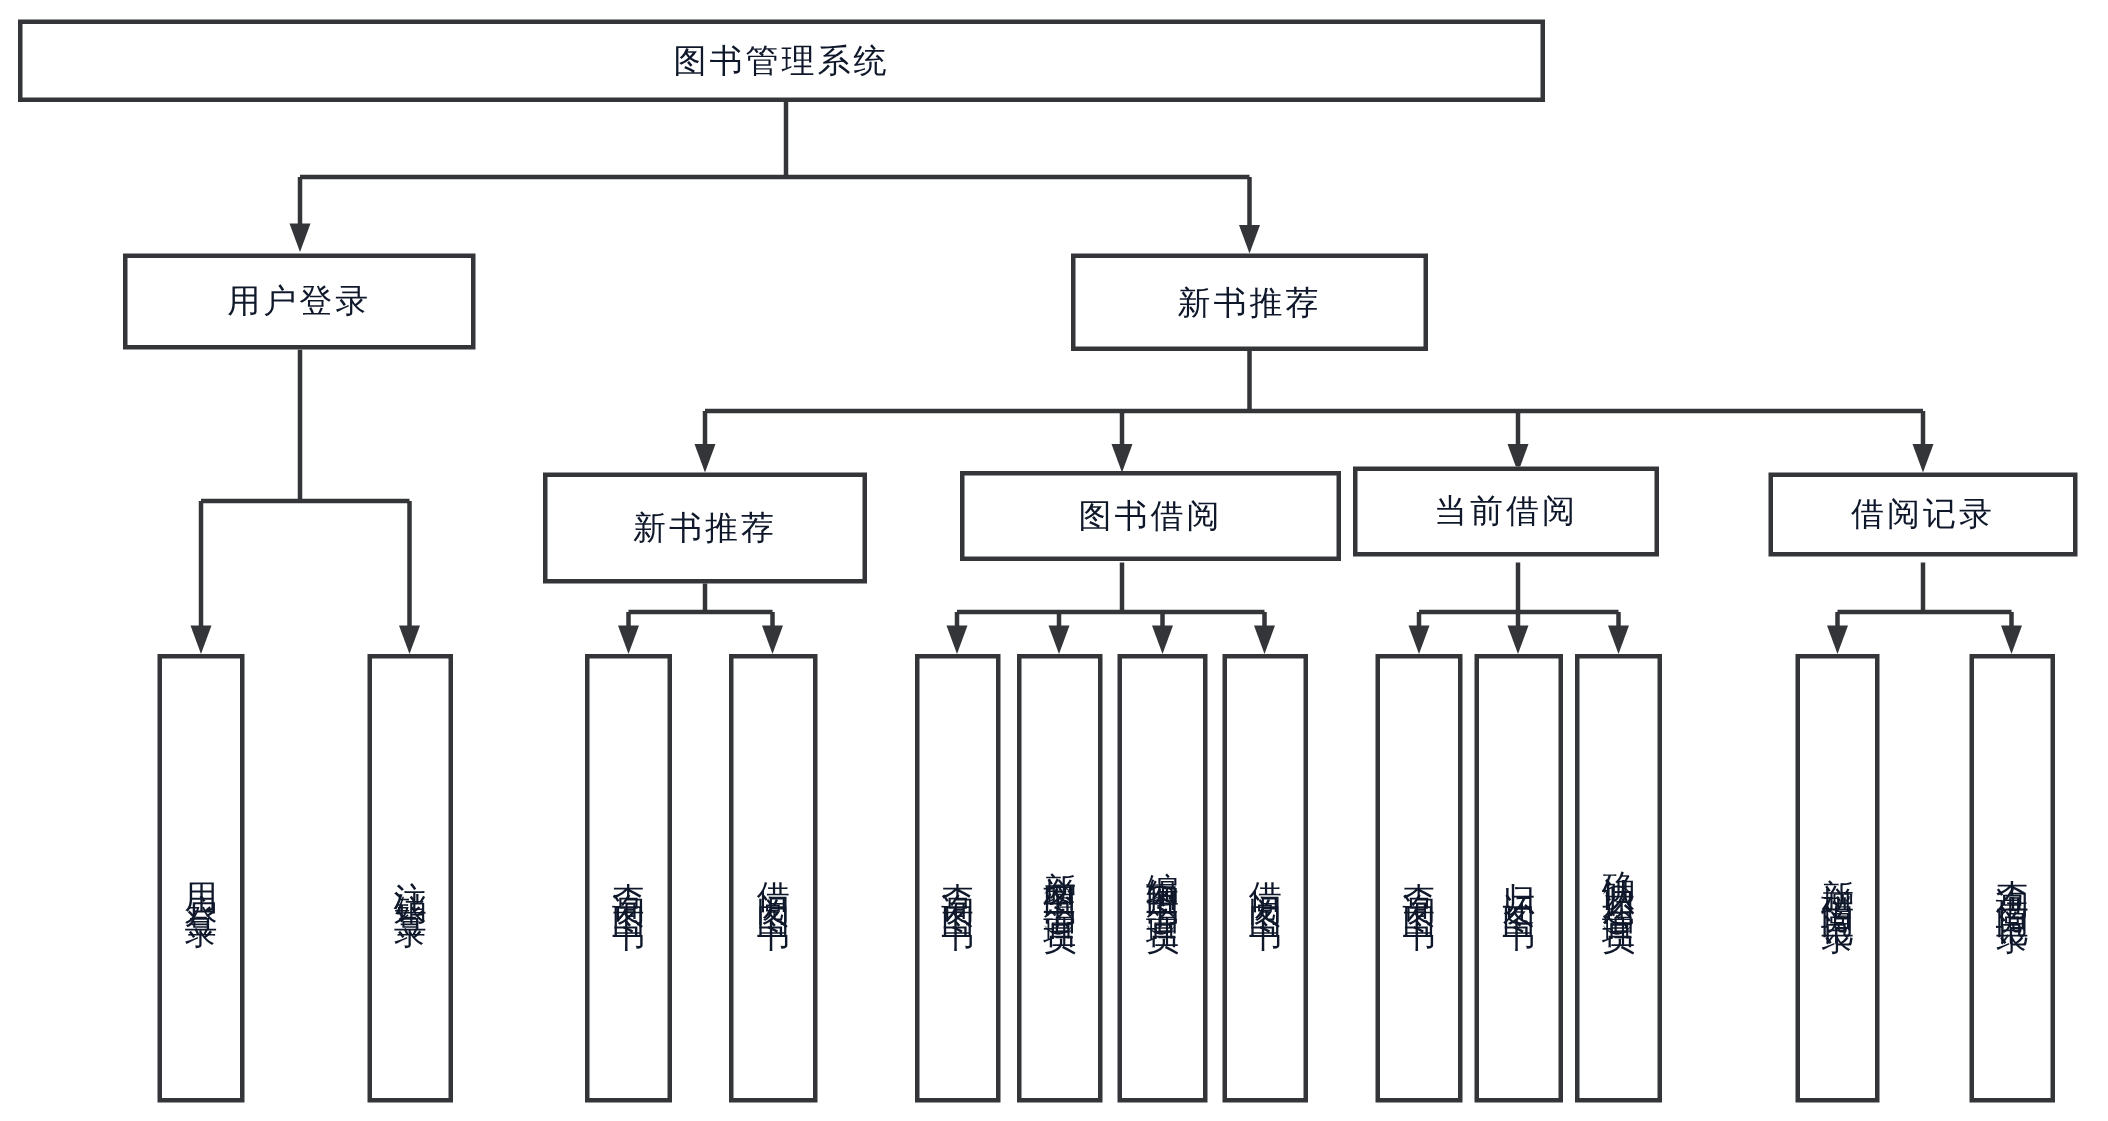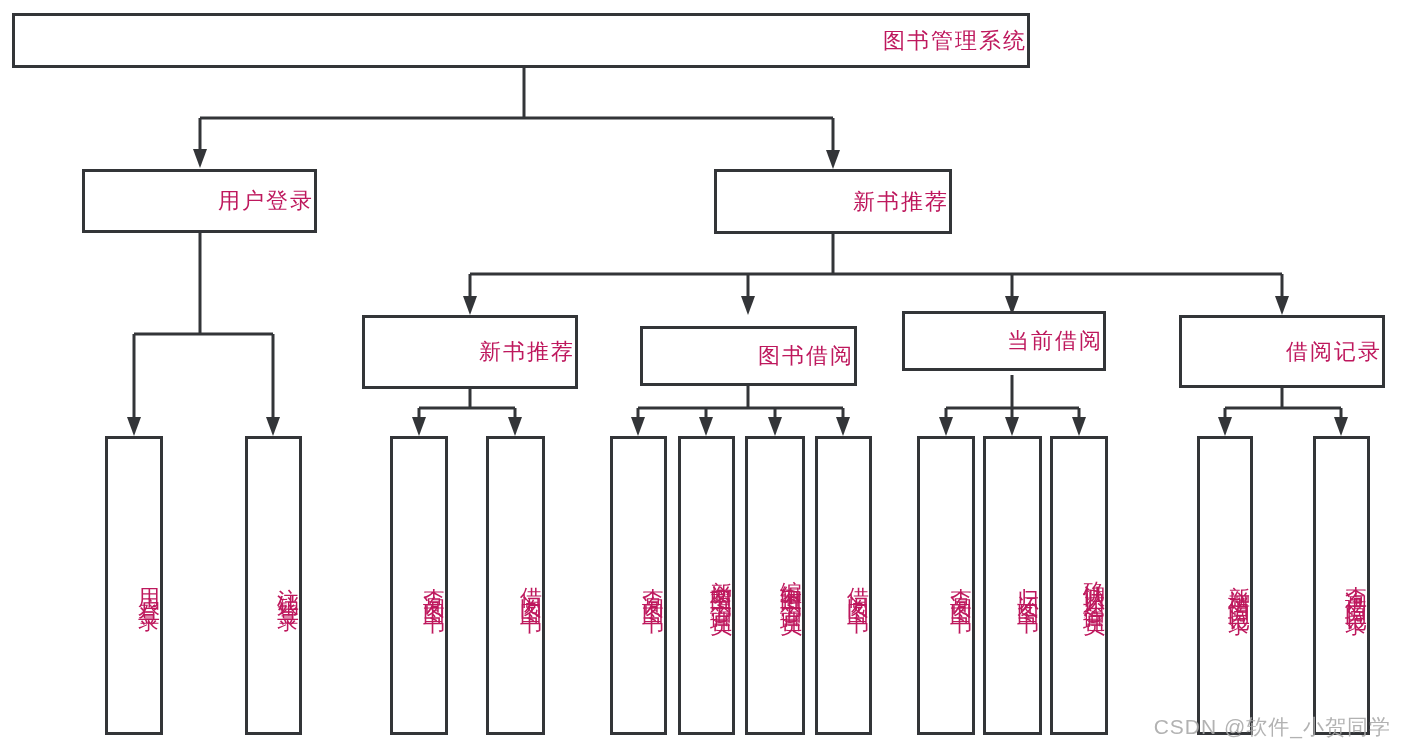--- a/index.html
+++ b/index.html
@@ -21,23 +21,23 @@
     top: 0;
     z-index: 1;
   }
   .box {
     position: absolute;
     box-sizing: border-box;
     border: 3px solid #333538;
     background: #ffffff;
     display: flex;
     align-items: center;
-    justify-content: flex-end;
+    justify-content: center;
     z-index: 2;
-    color: #be185d;
+    color: #0f172a;
   }
   .hlabel {
     font-size: 22px;
     letter-spacing: 2px;
     white-space: nowrap;
   }
   .leaf {
     z-index: 2;
   }
   .vlabel {
@@ -137,27 +137,27 @@
   <div class="box" style="left:82px; top:169px; width:235px; height:64px">
     <span class="hlabel">用户登录</span>
   </div>
   <div class="box" style="left:714px; top:169px; width:238px; height:65px">
     <span class="hlabel">新书推荐</span>
   </div>
 
   <div class="box" style="left:362px; top:315px; width:216px; height:74px">
     <span class="hlabel">新书推荐</span>
   </div>
-  <div class="box" style="left:640px; top:326px; width:217px; height:60px">
+  <div class="box" style="left:640px; top:314px; width:254px; height:60px">
     <span class="hlabel">图书借阅</span>
   </div>
   <div class="box" style="left:902px; top:311px; width:204px; height:60px">
     <span class="hlabel">当前借阅</span>
   </div>
-  <div class="box" style="left:1179px; top:315px; width:206px; height:73px">
+  <div class="box" style="left:1179px; top:315px; width:206px; height:56px">
     <span class="hlabel">借阅记录</span>
   </div>
 
   <div class="box leaf" style="left:105px; top:436px; width:58px; height:299px">
     <span class="vlabel">用户登录</span>
   </div>
   <div class="box leaf" style="left:245px; top:436px; width:57px; height:299px">
     <span class="vlabel">注销登录</span>
   </div>
   <div class="box leaf" style="left:390px; top:436px; width:58px; height:299px">
@@ -187,15 +187,14 @@
   <div class="box leaf" style="left:1050px; top:436px; width:58px; height:299px">
     <span class="vlabel" style="letter-spacing:5px">确认归还（管理员）</span>
   </div>
   <div class="box leaf" style="left:1197px; top:436px; width:56px; height:299px">
     <span class="vlabel" style="letter-spacing:6px">新增借阅记录</span>
   </div>
   <div class="box leaf" style="left:1313px; top:436px; width:57px; height:299px">
     <span class="vlabel" style="letter-spacing:6px">查询借阅记录</span>
   </div>
 
-  <div class="watermark">CSDN @软件_小贺同学</div>
 
 </div>
 
 </body></html>

